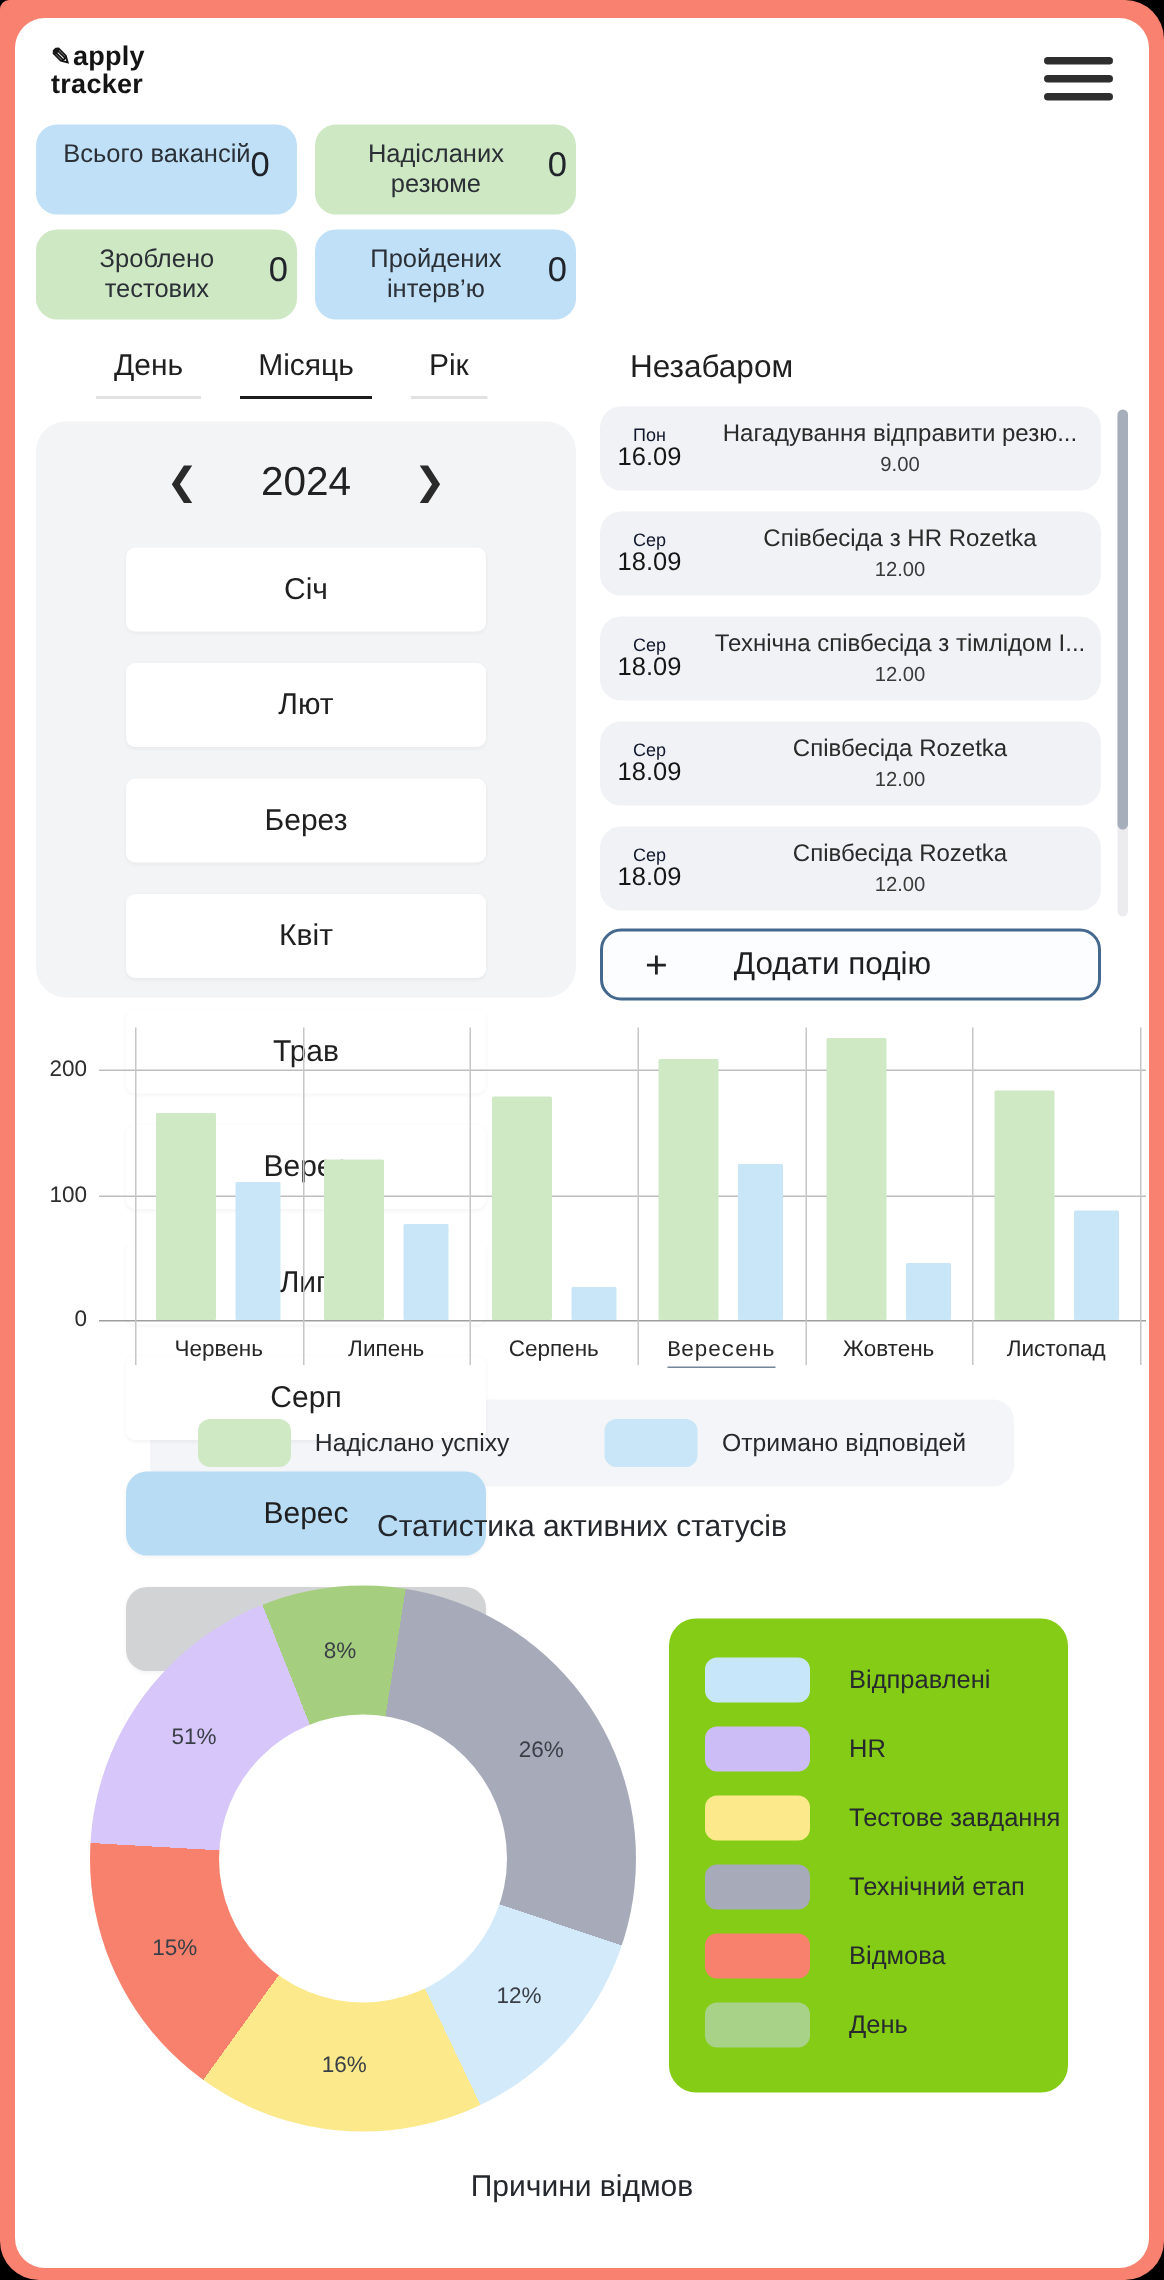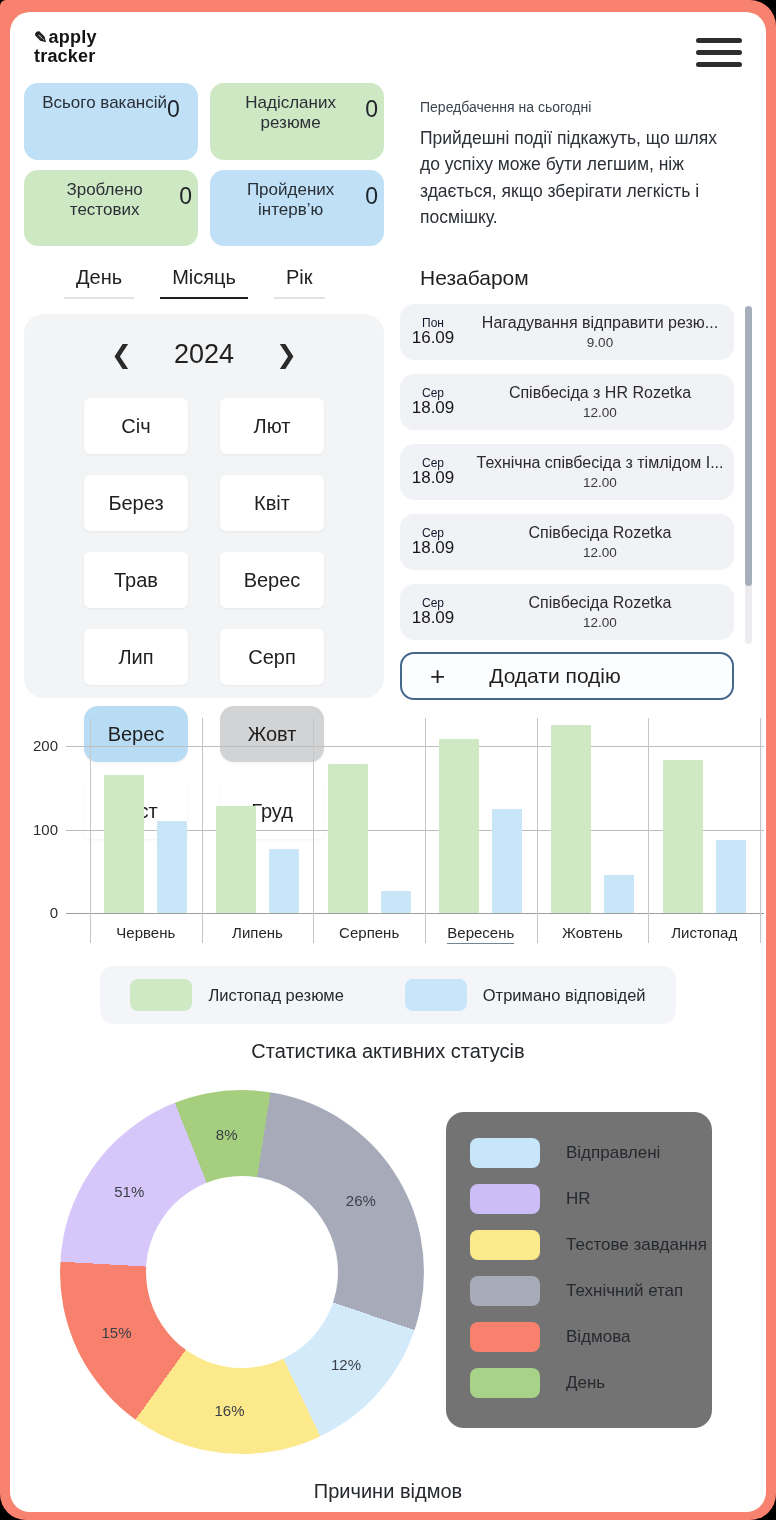--- a/index.html
+++ b/index.html
@@ -41,21 +41,21 @@
   .left-col { width:360px; }
   .tabs { display:flex; gap:26px; padding-left:40px; height:46px; align-items:flex-start; }
   .tab { font-size:20px; color:#1f1f1f; padding:8px 12px 8px; background:#fff; border:none;
          border-bottom:2px solid #e2e2e2; font-family:inherit; cursor:pointer; }
   .tab.active { border-bottom:2px solid #1c1c1c; }
   .calendar { margin-top:10px; background:#f3f4f6; border-radius:20px; height:384px;
               box-sizing:border-box; padding:22px 60px 14px; }
   .year-row { display:flex; justify-content:center; align-items:center; gap:38px; height:36px; }
   .year { font-size:27px; color:#222; }
   .nav-arrow { font-size:25px; color:#2a2a2a; background:none; border:none; cursor:pointer; font-family:inherit; padding:0 4px; }
-  .months { margin-top:26px; display:grid; grid-template-columns:repeat(2,1fr); gap:21px 32px; }
+  .months { margin-top:26px; display:grid; grid-template-columns:repeat(1,1fr); gap:21px 32px; }
   .month { height:56px; background:#fff; border-radius:6px; display:flex; align-items:center; justify-content:center;
            font-size:20px; color:#1f1f1f; box-shadow:0 1px 3px rgba(0,0,0,0.05); cursor:pointer; }
   .month.selected { background:#b9dcf5; border-radius:14px; }
   .month.muted { background:#d2d3d5; border-radius:14px; }
 
   .right-col { flex:1; position:relative; }
   .upcoming-title { font-size:21px; color:#1f1f1f; padding:8px 0 14px 20px; }
   .events-wrap { position:relative; }
   .events { width:334px; display:flex; flex-direction:column; gap:14px; }
   .event { background:#f1f2f5; border-radius:14px; height:56px; display:flex; align-items:center; cursor:pointer; }
@@ -75,36 +75,36 @@
 
   
   .bar-section { position:relative; height:240px; margin-top:12px; }
   .hline { position:absolute; left:56px; right:2px; height:1px; background:#bdbdbd; }
   .hline.zero { background:#9e9e9e; }
   .vline { position:absolute; width:1px; top:6px; height:225px; background:#c6c6c6; }
   .ytick { position:absolute; left:6px; width:42px; text-align:right; font-size:15px; color:#2e2e2e; }
   .bar-group { position:absolute; top:0; height:201px; display:flex; align-items:flex-end; justify-content:center; gap:13px; }
   .bar { border-radius:1px; }
   .xtick { position:absolute; top:212px; text-align:center; font-size:15px; color:#272727; }
-  .xtick u { text-decoration:none; border-bottom:1px solid #73849a; padding-bottom:2px; }
+  .xtick u { text-decoration:none; border-bottom:1px solid #73849a; padding-bottom:2px;font-family:Liberation Mono, monospace; }
 
   .bar-legend { margin:14px auto 0; width:576px; height:58px; background:#f4f5f8; border-radius:14px;
                 display:flex; align-items:center; justify-content:space-around; }
   .bl-item { display:flex; align-items:center; gap:16px; }
   .bl-swatch { width:62px; height:32px; border-radius:8px; }
   .bl-label { font-size:16.5px; color:#26292e; }
 
   .section-title { text-align:center; font-size:20px; color:#24272b; margin-top:16px; height:24px; }
 
   
   .donut-section { position:relative; height:372px; margin-top:26px; }
   .donut { position:absolute; left:50px; top:0; width:364px; height:364px; border-radius:50%; }
   .donut-hole { position:absolute; inset:86px; background:#fff; border-radius:50%; }
   .pct-label { position:absolute; font-size:15px; color:#3a3f47; transform:translate(-50%,-50%); }
-  .status-legend { position:absolute; left:436px; top:22px; width:266px; height:316px; background:#737373;
+  .status-legend { position:absolute; left:436px; top:22px; width:266px; height:316px; background:#84cc16;
                    border-radius:18px; padding:26px 0 0 24px; box-sizing:border-box; }
   .sl-item { display:flex; align-items:center; gap:26px; margin-bottom:16px; }
   .sl-swatch { width:70px; height:30px; border-radius:8px; }
   .sl-label { font-size:17px; color:#26292e; }
 
   .reasons-title { text-align:center; font-size:20px; color:#24272b; margin-top:18px; }
 </style>
 </head>
 <body>
 
@@ -135,24 +135,20 @@
           </div>
           <div class="stat-card" style="background: rgb(207, 232, 196);">
             <div class="stat-label">Зроблено тестових</div>
             <div class="stat-value">0</div>
           </div>
           <div class="stat-card" style="background: rgb(191, 224, 246);">
             <div class="stat-label narrow">Пройдених інтерв’ю</div>
             <div class="stat-value">0</div>
           </div>
         </div>
-      <div class="prediction">
-        <div class="prediction-title">Передбачення на сьогодні</div>
-        <div class="prediction-body">Прийдешні події підкажуть, що шлях до успіху може бути легшим, ніж здається, якщо зберігати легкість і посмішку.</div>
-      </div>
     </div>
 
     <div class="mid-row">
       <div class="left-col">
         <div class="tabs">
             <button class="tab">День</button>
             <button class="tab active">Місяць</button>
             <button class="tab">Рік</button>
           </div>
         <div class="calendar">
@@ -286,21 +282,21 @@
         <div class="bar-group" style="left: 638.333px; width: 111.667px;">
           <div class="bar" style="width: 40px; height: 152.805px; background: rgb(207, 233, 197);"></div>
           <div class="bar" style="width: 30px; height: 73.48px; background: rgb(201, 229, 248);"></div>
         </div>
         <div class="xtick" style="left: 638.333px; width: 111.667px;">Листопад</div>
       </div>
 
     <div class="bar-legend">
         <div class="bl-item">
           <div class="bl-swatch" style="background: rgb(207, 233, 197);"></div>
-          <div class="bl-label">Листопад резюме</div>
+          <div class="bl-label">Надіслано успіху</div>
         </div>
         <div class="bl-item">
           <div class="bl-swatch" style="background: rgb(201, 229, 248);"></div>
           <div class="bl-label">Отримано відповідей</div>
         </div>
       </div>
 
     <div class="section-title">Статистика активних статусів</div>
 
     <div class="donut-section">

